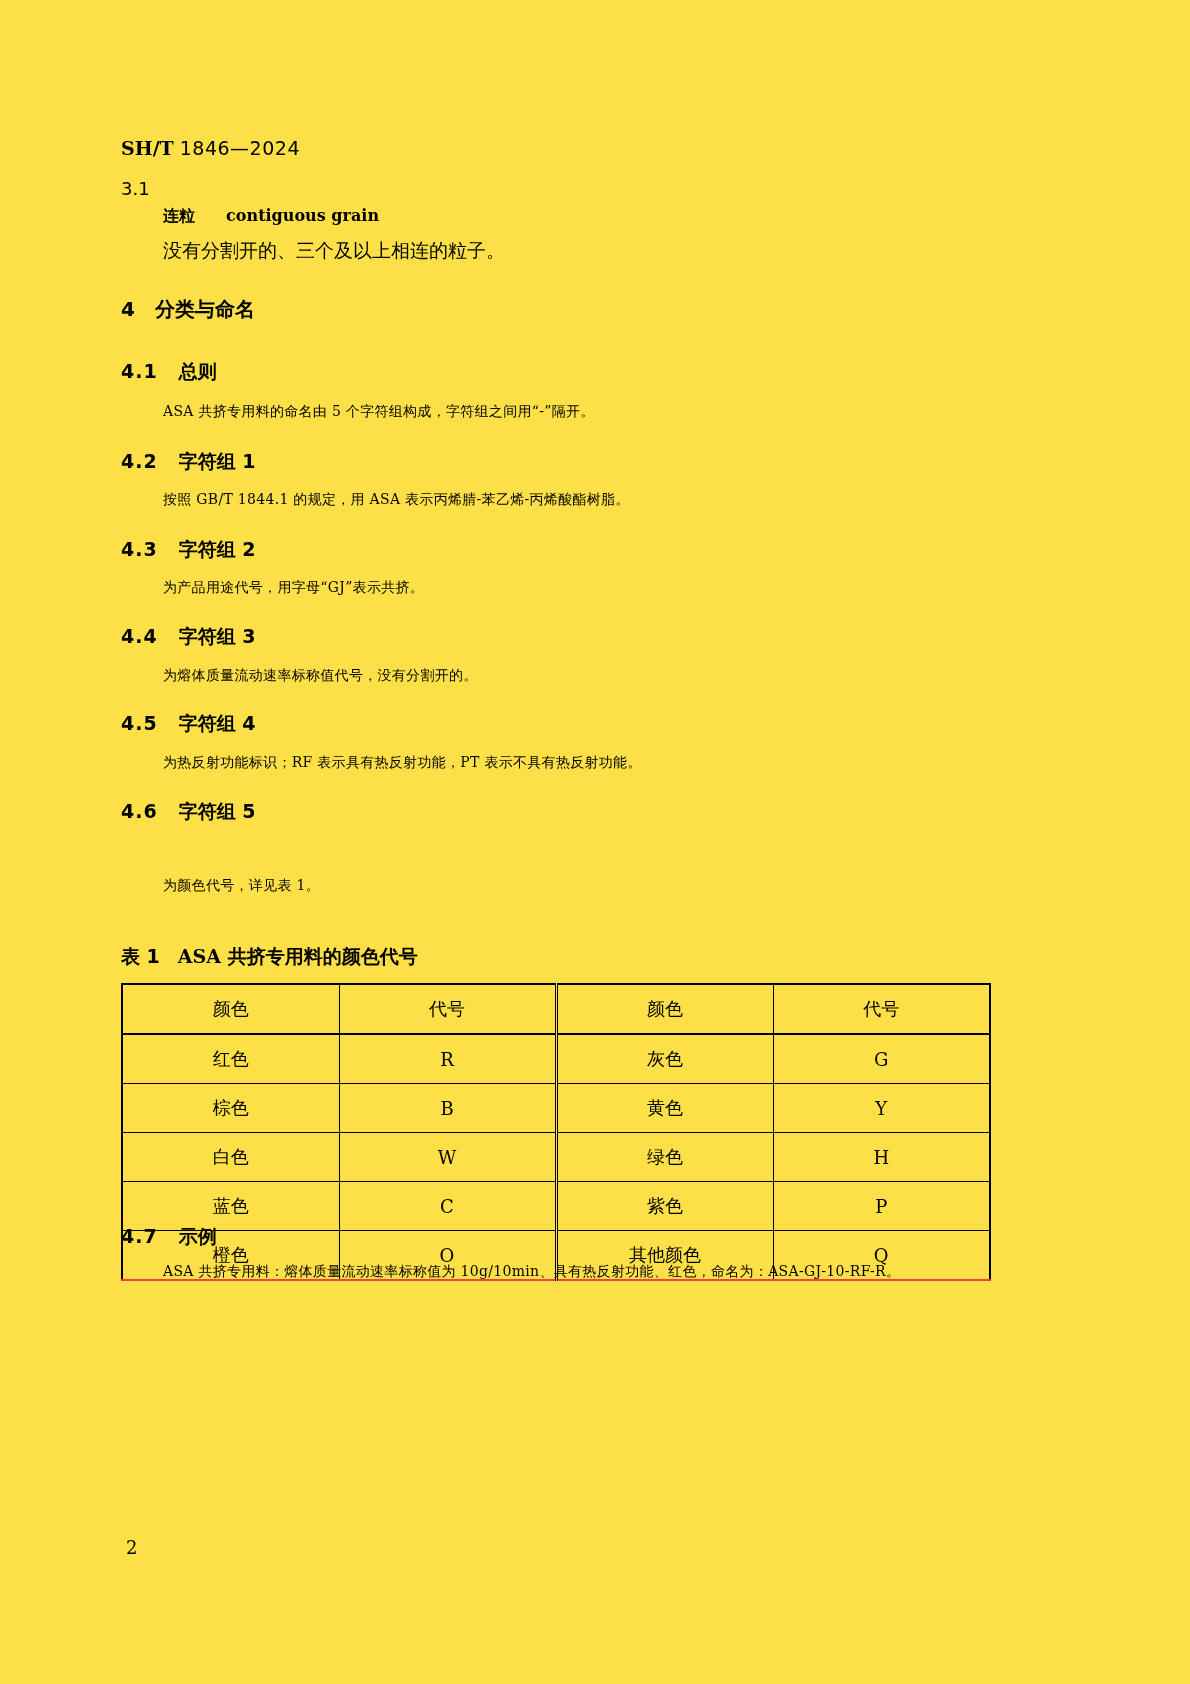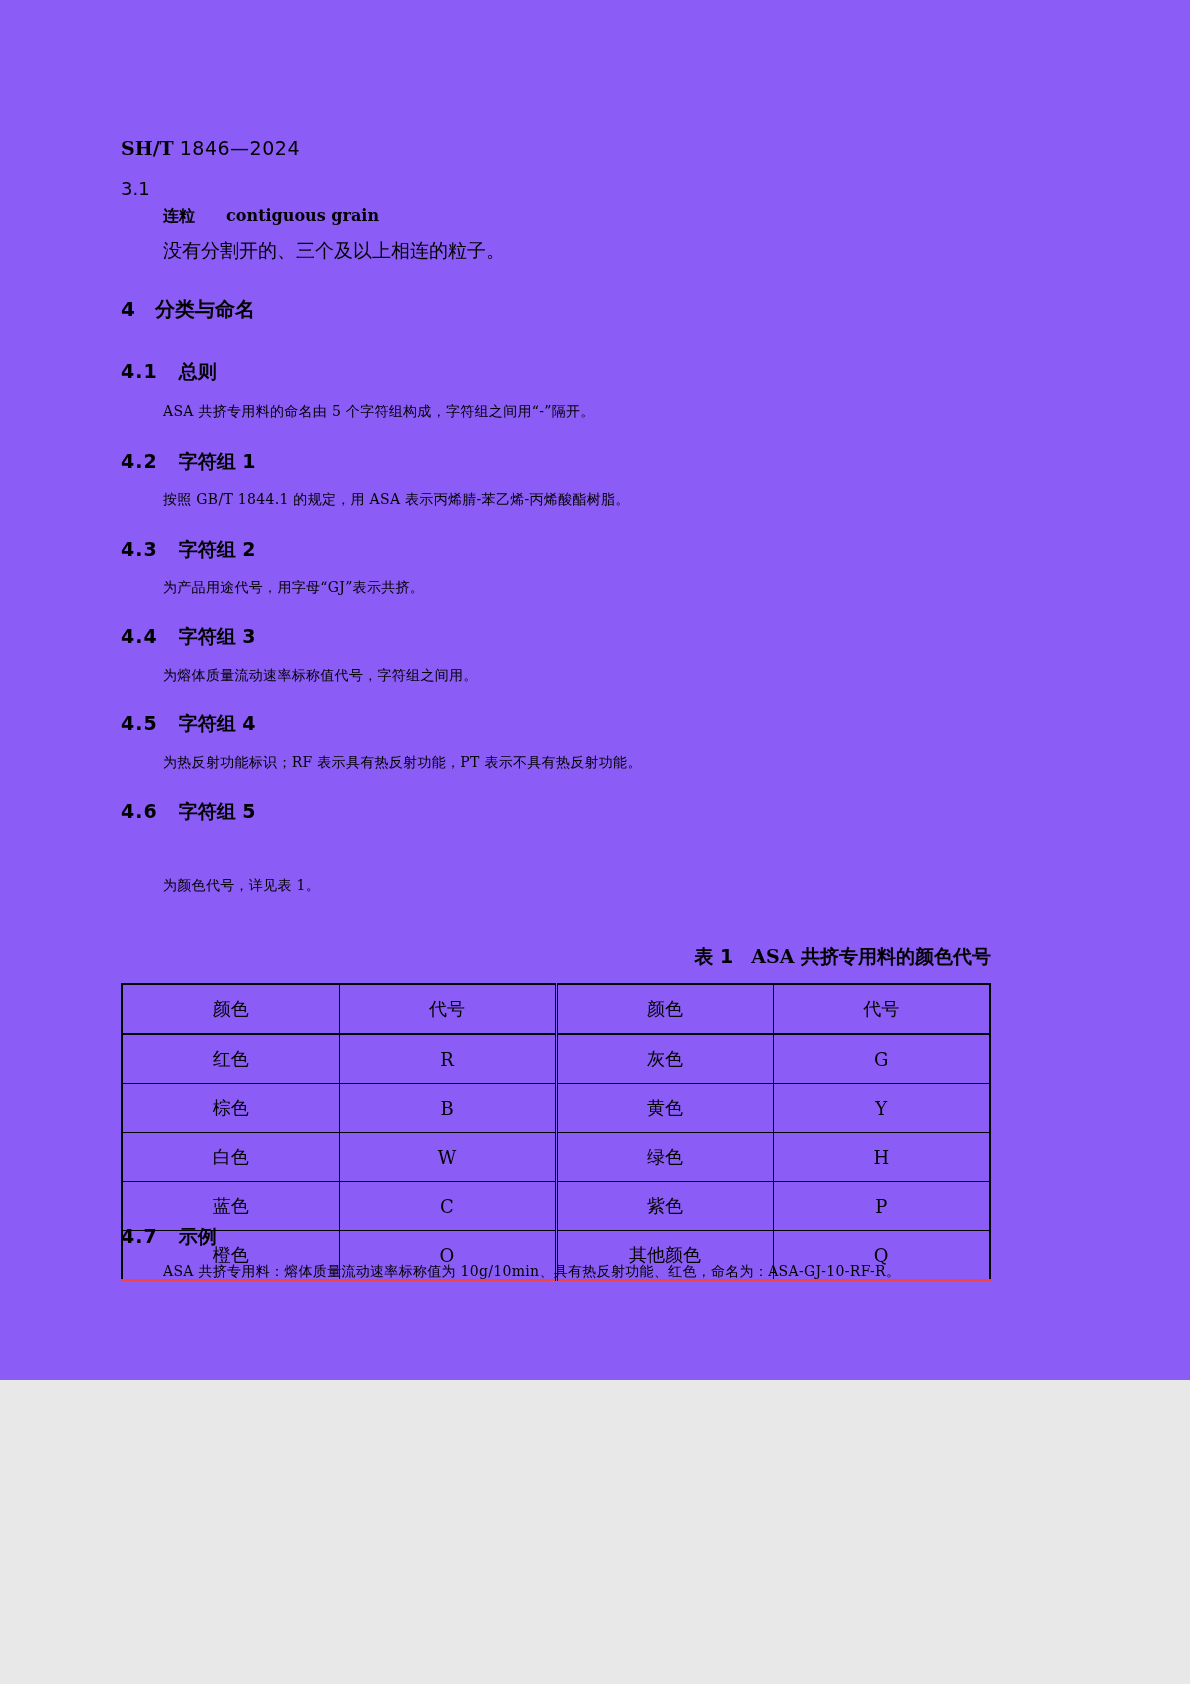--- a/index.html
+++ b/index.html
@@ -1,20 +1,20 @@
 <!DOCTYPE html>
 <html><head>
 <meta charset="utf-8">
 <style>
   * { margin:0; padding:0; box-sizing:border-box; }
   html,body { background:#e8e8e8; }
   .page {
     position:relative;
-    width:1190px; height:1380px;
-    background:#8b5cf6;
+    width:1190px; height:1684px;
+    background:#fde047;
     color:#000;
     font-family:"DejaVu Serif", serif;
     margin:0 auto;
     overflow:hidden;
   }
   .abs { position:absolute; }
 
   
   .doc-header { top:137px; left:121px; font-size:19px; white-space:nowrap; }
   .doc-header .code { font-weight:bold; font-family:"DejaVu Serif", serif; }
@@ -38,21 +38,21 @@
     left:121px; width:952px;
     font-size:14px; line-height:30px;
     text-indent:42px;
     letter-spacing:0.3px;
   }
   .p-example { line-height:28px; }
 
   
   .tbl-caption {
     top:944px; left:121px; width:870px;
-    text-align:right; font-size:19px; font-weight:bold;
+    text-align:left; font-size:19px; font-weight:bold;
     white-space:nowrap;
   }
   .tbl-caption .cap-label { font-family:"DejaVu Sans", sans-serif; margin-right:18px; }
   .tbl-caption .cap-title { font-family:"DejaVu Serif", serif; }
 
   
   .color-table {
     top:983px; left:121px; width:870px;
     border-collapse:collapse;
     table-layout:fixed;
@@ -108,21 +108,21 @@
   <div class="abs p" style="top:484px">按照 GB/T 1844.1 的规定，用 ASA 表示丙烯腈-苯乙烯-丙烯酸酯树脂。</div>
 
   <div class="abs h2" style="top:537px">
     <span class="num">4.3</span><span>字符组 2</span>
   </div>
   <div class="abs p" style="top:572px">为产品用途代号，用字母“GJ”表示共挤。</div>
 
   <div class="abs h2" style="top:624px">
     <span class="num">4.4</span><span>字符组 3</span>
   </div>
-  <div class="abs p" style="top:660px">为熔体质量流动速率标称值代号，字符组之间用。</div>
+  <div class="abs p" style="top:660px">为熔体质量流动速率标称值代号，没有分割开的。</div>
 
   <div class="abs h2" style="top:711px">
     <span class="num">4.5</span><span>字符组 4</span>
   </div>
   <div class="abs p" style="top:747px">为热反射功能标识；RF 表示具有热反射功能，PT 表示不具有热反射功能。</div>
 
   <div class="abs h2" style="top:799px">
     <span class="num">4.6</span><span>字符组 5</span>
   </div>
   <div class="abs p" style="top:870px">为颜色代号，详见表 1。</div>

